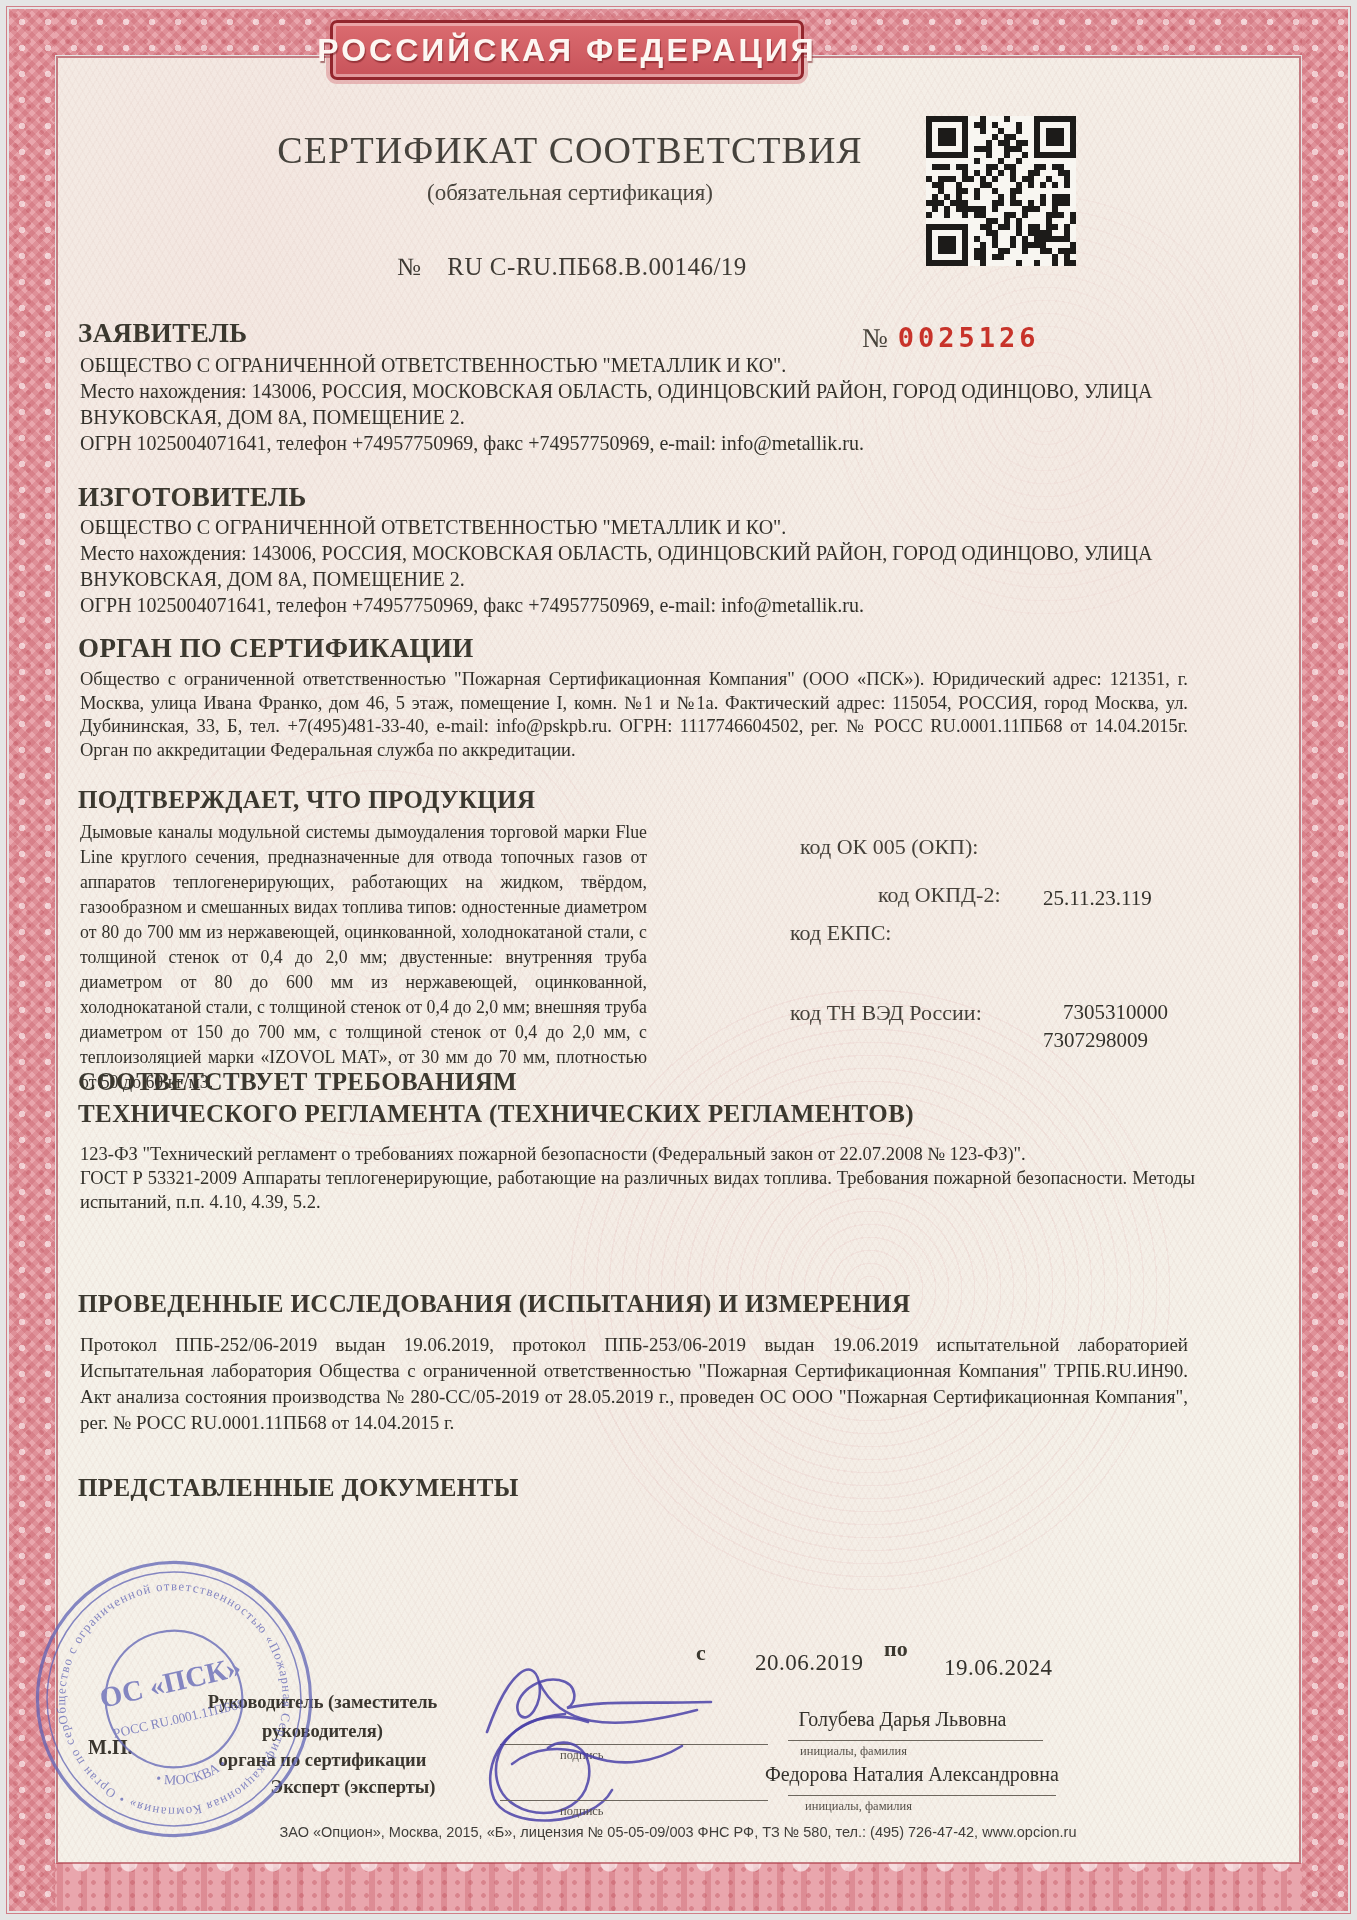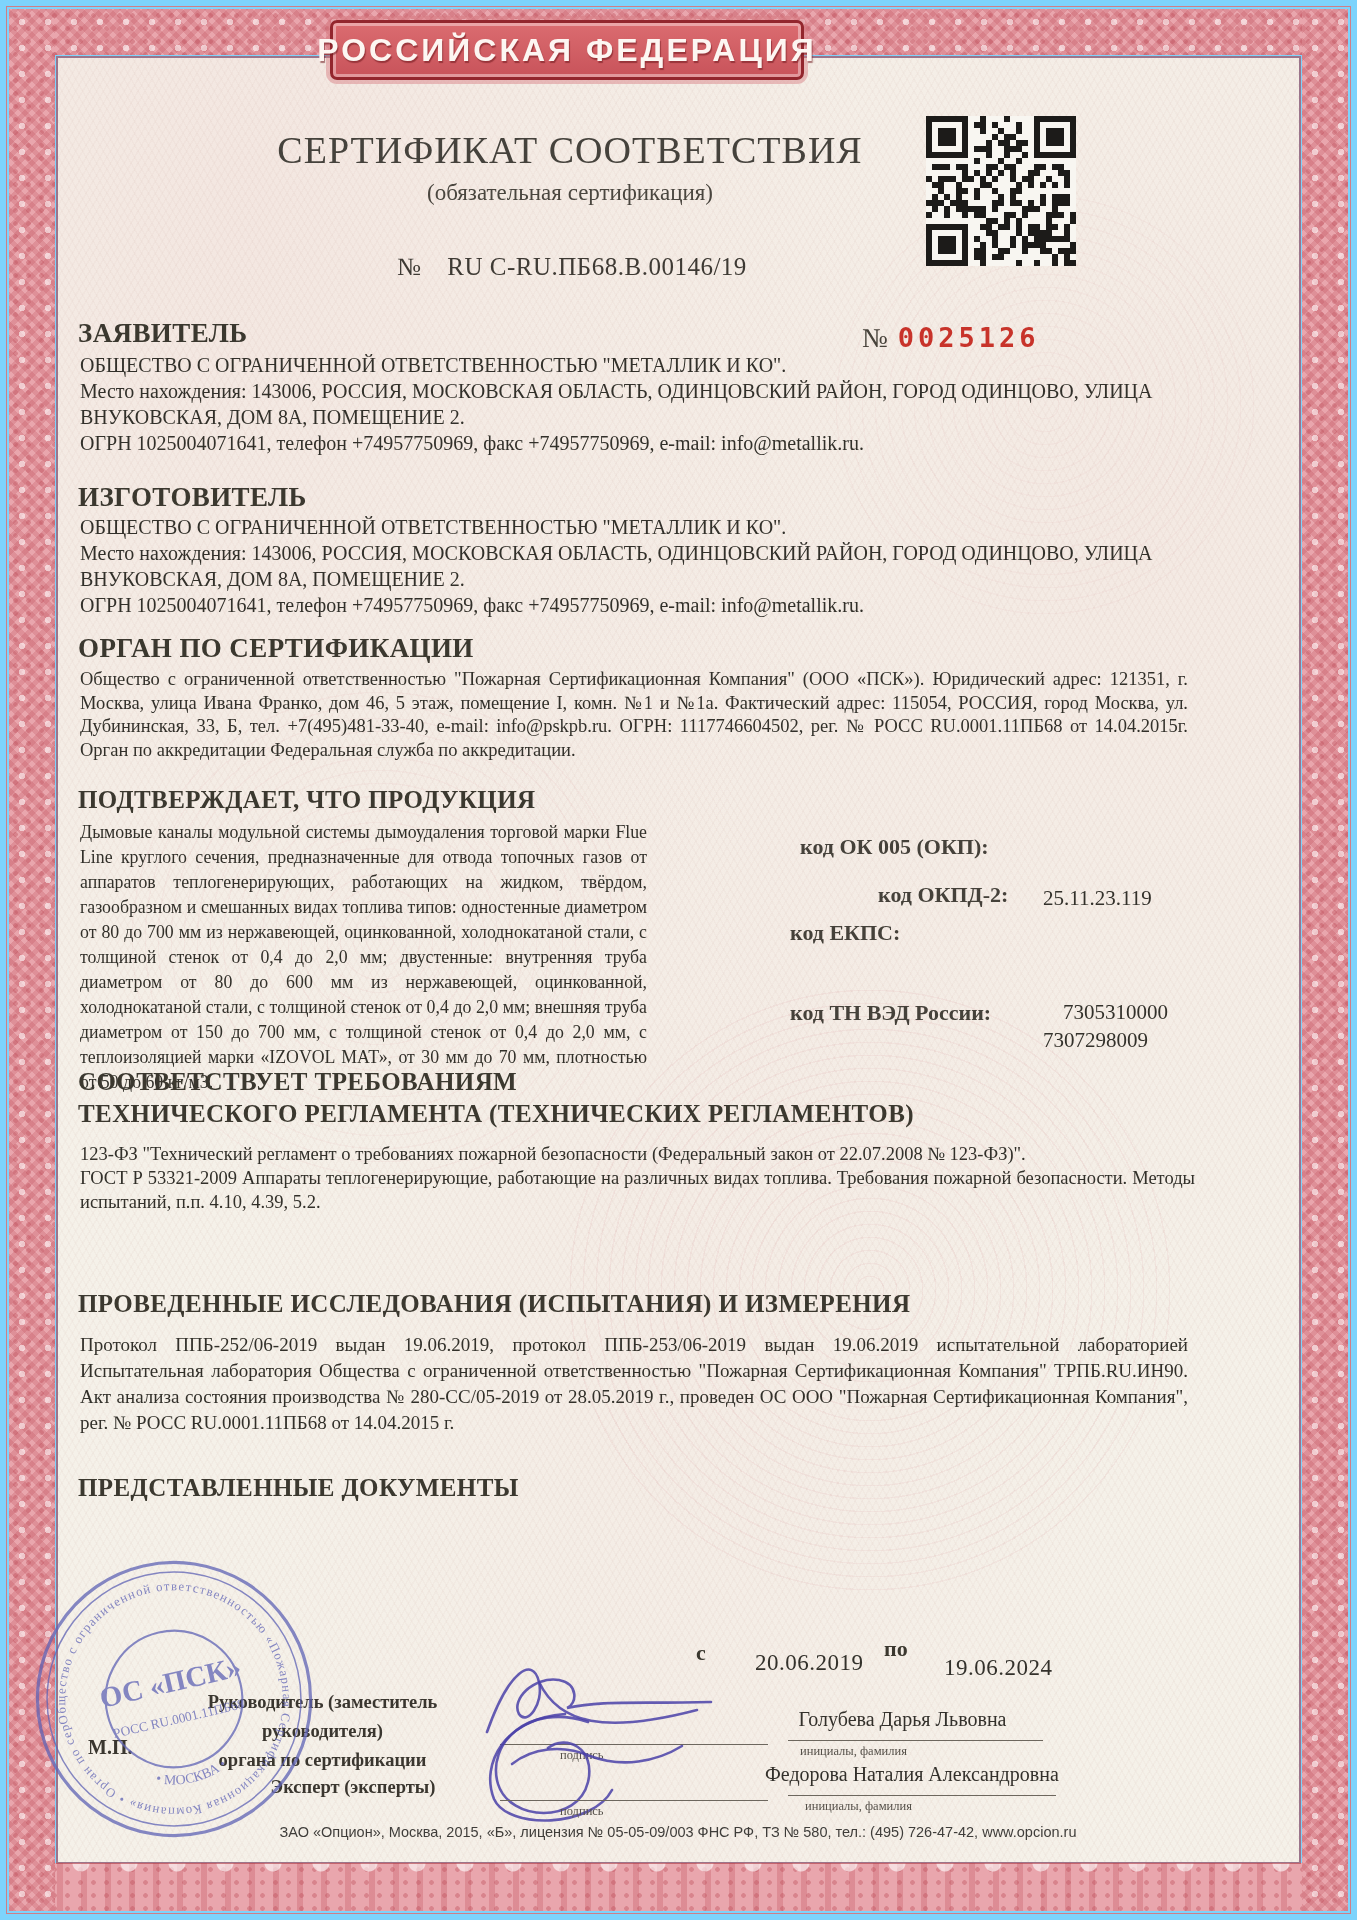--- a/index.html
+++ b/index.html
@@ -1,19 +1,19 @@
 <!DOCTYPE html>
 <html><head>
 <meta charset="utf-8">
 <style>
   * { margin:0; padding:0; box-sizing:border-box; }
   html,body { width:1357px; height:1920px; }
   body { font-family:"Liberation Serif", serif; background:#fdfcf9; }
 
-  .page { position:relative; width:1357px; height:1920px; background:#7dd3fc; overflow:hidden; }
+  .page { position:relative; width:1357px; height:1920px; background:#e5e5e5; overflow:hidden; }
 
   
   .hairline-outer { position:absolute; inset:6px; border:1px solid #d17e87; pointer-events:none; }
   .band { position:absolute; background-color:#e9a6ad;
     background-image:
       radial-gradient(circle, rgba(255,255,255,.55) 3px, transparent 3.5px),
       radial-gradient(circle, rgba(190,78,90,.40) 2px, transparent 2.6px),
       repeating-linear-gradient(45deg, rgba(198,92,103,.30) 0 5px, transparent 5px 10px),
       repeating-linear-gradient(-45deg, rgba(198,92,103,.30) 0 5px, transparent 5px 10px);
     background-size:26px 26px, 13px 13px, auto, auto; }
@@ -61,21 +61,21 @@
 
   
   .h { position:absolute; font-weight:bold; font-size:27px; color:#3b382f; letter-spacing:.4px; white-space:nowrap; }
   .h2 { font-size:25px; }
   .txt { position:absolute; font-size:20px; line-height:26px; color:#32302a; }
   .txt p { margin:0; }
   .just { text-align:justify; }
 
   .product-desc { position:absolute; left:80px; top:820px; width:567px; font-size:17.8px;
     line-height:25px; color:#32302a; text-align:justify; }
-  .code-label { position:absolute; font-weight:bold; font-size:22px; color:#45413a; white-space:nowrap;text-align:center; }
+  .code-label { position:absolute; font-weight:normal; font-size:22px; color:#45413a; white-space:nowrap;text-align:center; }
   .code-value { position:absolute; font-size:21px; color:#33312b; line-height:28px; white-space:nowrap; }
 
   
   .vlabel { position:absolute; font-size:22px; color:#3b382f; font-weight:bold; }
   .vdate  { position:absolute; font-size:23px; color:#33312b; letter-spacing:.5px; }
   .role { position:absolute; font-weight:bold; font-size:18.5px; color:#3a362f; text-align:center; line-height:29px; }
   .sig-line { position:absolute; border-top:1.5px solid #6d675e; }
   .sig-cap { position:absolute; font-size:12.5px; color:#56514a; }
   .sig-name { position:absolute; font-size:20px; color:#33302b; text-align:center; white-space:nowrap; }
   .mp { position:absolute; left:88px; top:1736px; font-weight:bold; font-size:20px; color:#3a362f; }

